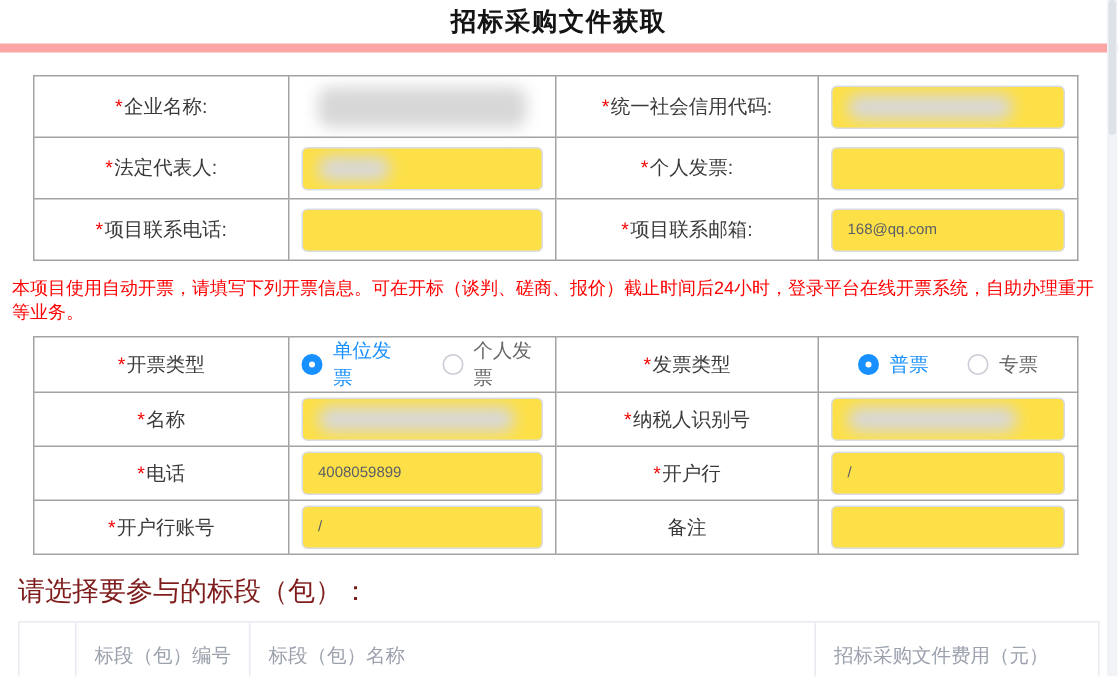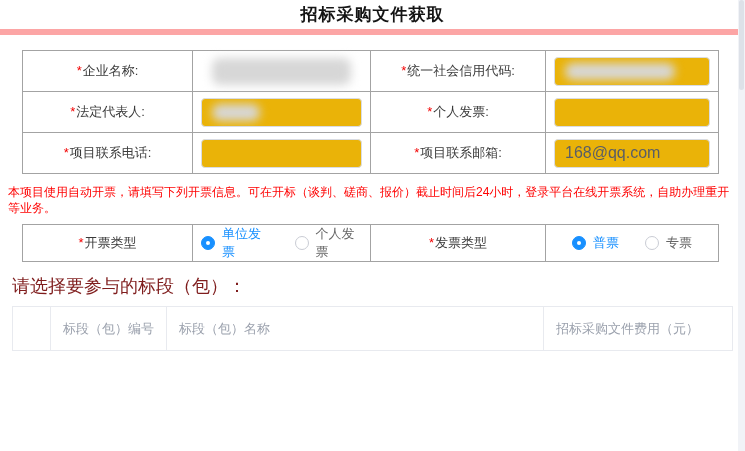--- a/index.html
+++ b/index.html
@@ -23,22 +23,22 @@
   .lbl { text-align:center; color:#3a3a3a; }
   .req { color:#f20000; margin-right:1px; }
   .val { padding:0 8px !important; }
 
   .tbl-basic { margin-top:15px; }
   .tbl-basic td { height:41px; }
   .tbl-invoice td { height:36px; }
   .tbl-invoice tr.type-row td { height:29px; }
 
   
-  .input-box { height:29px; border:1px solid #d9dce3; border-radius:4px; background:#eab308;
-               display:flex; align-items:center; padding:0 10px; font-size:16px; color:#5a5e66;
+  .input-box { height:29px; border:1px solid #d9dce3; border-radius:4px; background:#fde047;
+               display:flex; align-items:center; padding:0 10px; font-size:10px; color:#5a5e66;
                overflow:hidden; width:100%; }
   
   .blob { background:#d7d7d7; filter:blur(5px); border-radius:8px; }
   .blob-company { width:86%; height:27px; margin:0 auto; }
   .blob-in { height:17px; }
 
   
   .radios { display:flex; align-items:center; justify-content:center; gap:26px; }
   .radio-opt { display:inline-flex; align-items:center; gap:7px; cursor:pointer; font-size:13px; color:#666; }
   .radio-opt.checked { color:#1890ff; }
@@ -139,20 +139,54 @@
         <span class="radio-opt checked">
               <span class="radio checked"></span>
               <span>普票</span>
             </span>
         <span class="radio-opt">
               <span class="radio"></span>
               <span>专票</span>
             </span>
       </div>
     </td>
+  </tr>
+  <tr>
+    <td class="lbl"><span class="req">*</span><span>名称</span></td>
+    <td class="val">
+          <div class="input-box">
+            <div class="blob blob-in" style="width:94%"></div>
+          </div>
+        </td>
+    <td class="lbl"><span class="req">*</span><span>纳税人识别号</span></td>
+    <td class="val">
+          <div class="input-box">
+            <div class="blob blob-in" style="width:84%"></div>
+          </div>
+        </td>
+  </tr>
+  <tr>
+    <td class="lbl"><span class="req">*</span><span>电话</span></td>
+    <td class="val">
+          <div class="input-box">4008059899</div>
+        </td>
+    <td class="lbl"><span class="req">*</span><span>开户行</span></td>
+    <td class="val">
+          <div class="input-box">/</div>
+        </td>
+  </tr>
+  <tr>
+    <td class="lbl"><span class="req">*</span><span>开户行账号</span></td>
+    <td class="val">
+          <div class="input-box">/</div>
+        </td>
+    <td class="lbl"><span>备注</span></td>
+    <td class="val">
+          <div class="input-box"></div>
+        </td>
   </tr>
 </tbody>
   </table>
 
 <div class="select-notice">请选择要参与的标段（包）：</div>
 
 <table class="pkg-tbl">
   <colgroup>
       <col style="width:38px">
       <col style="width:116px">

